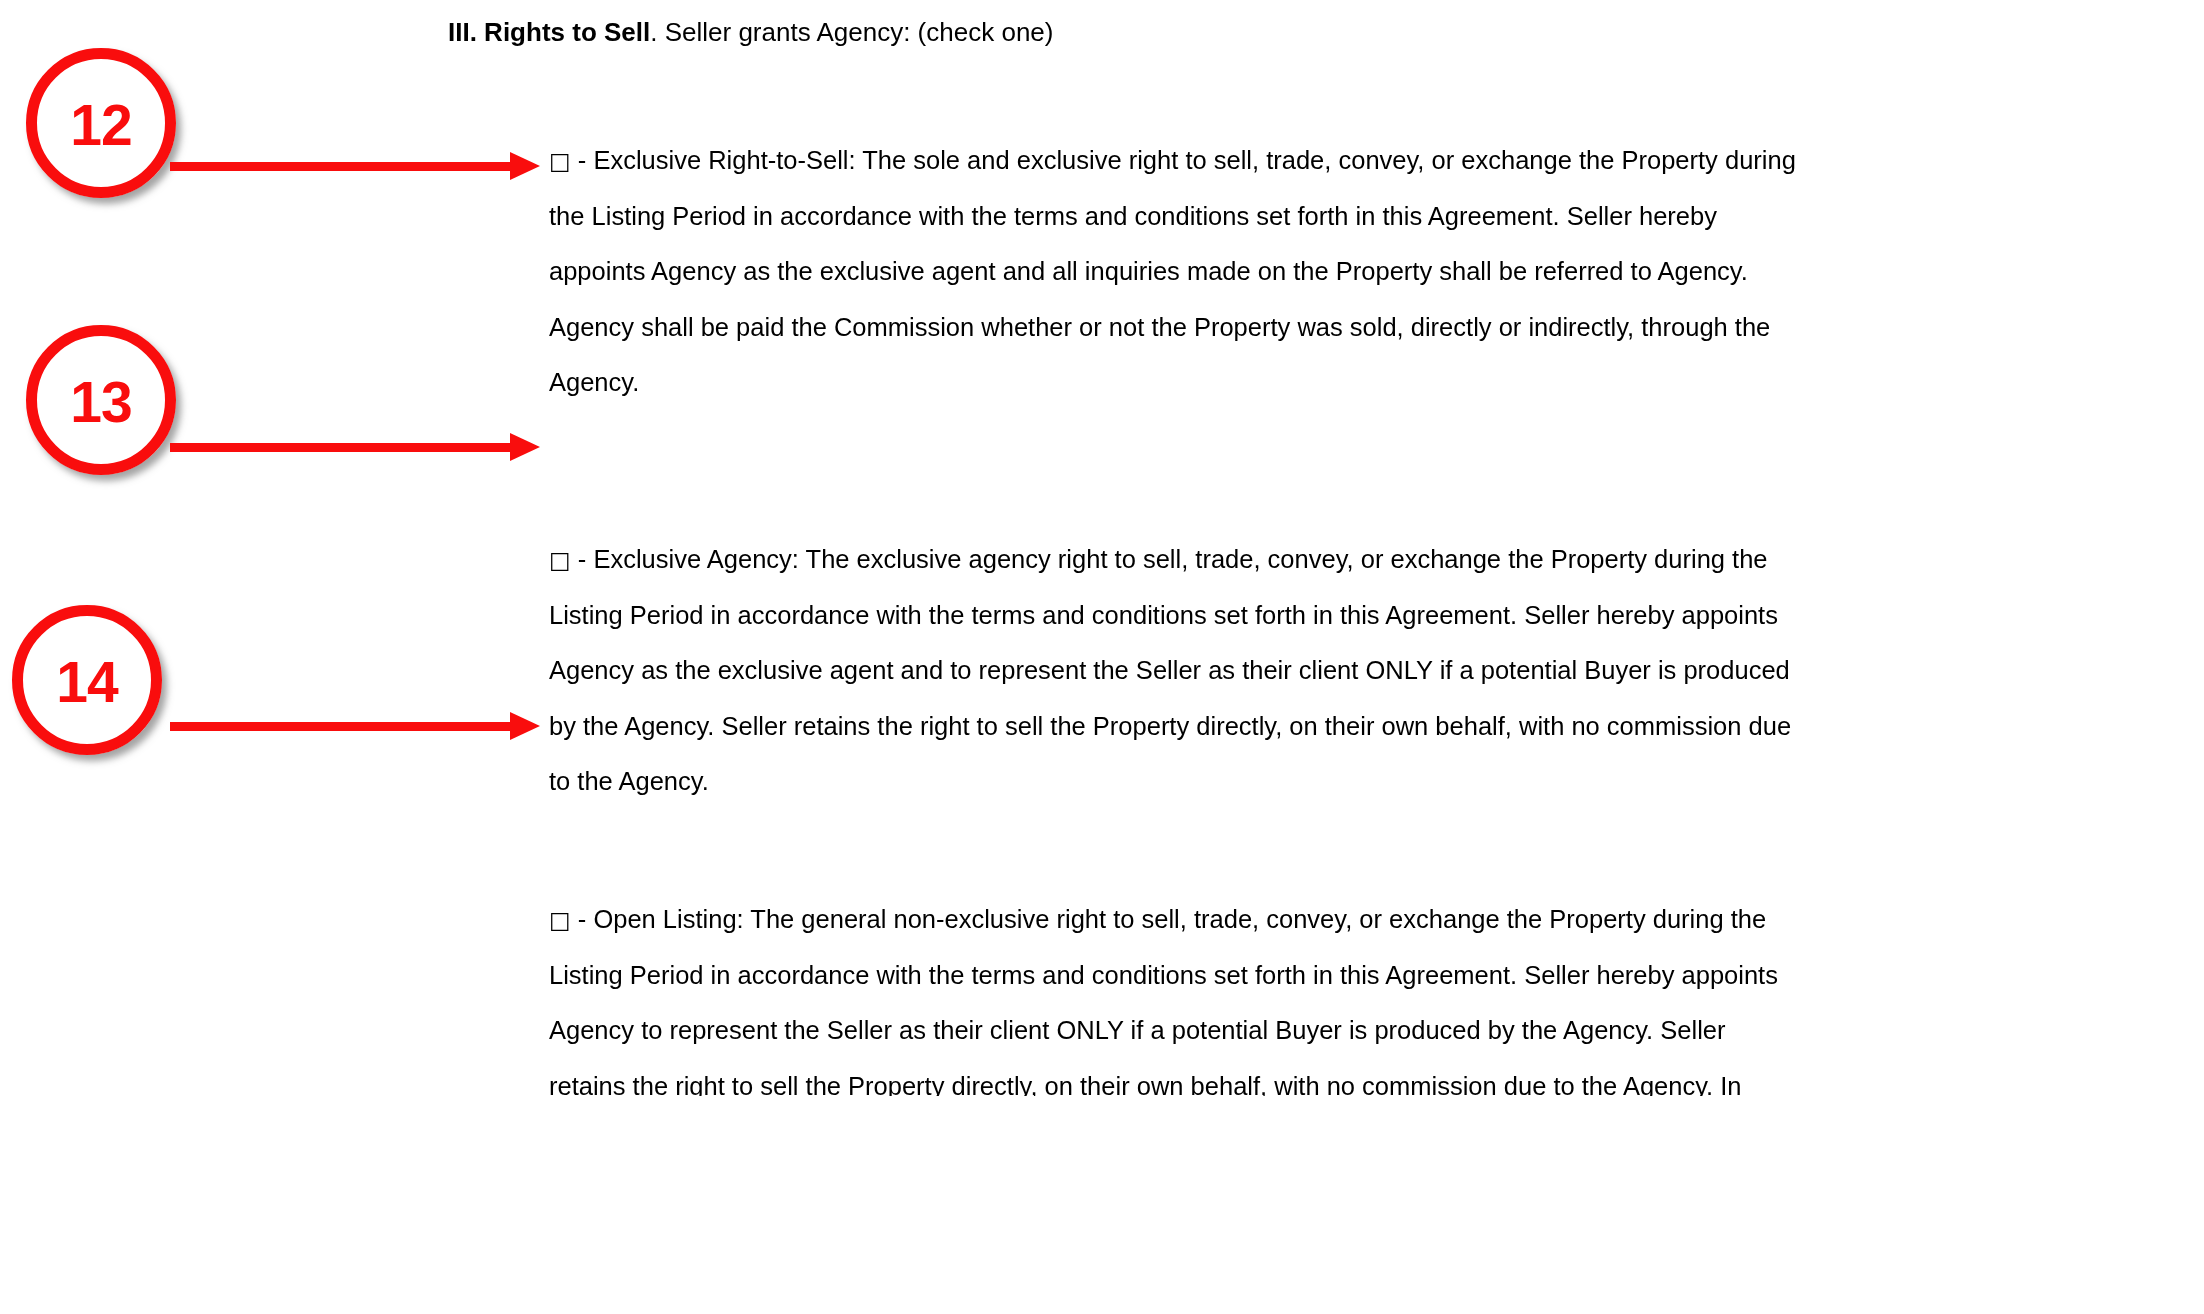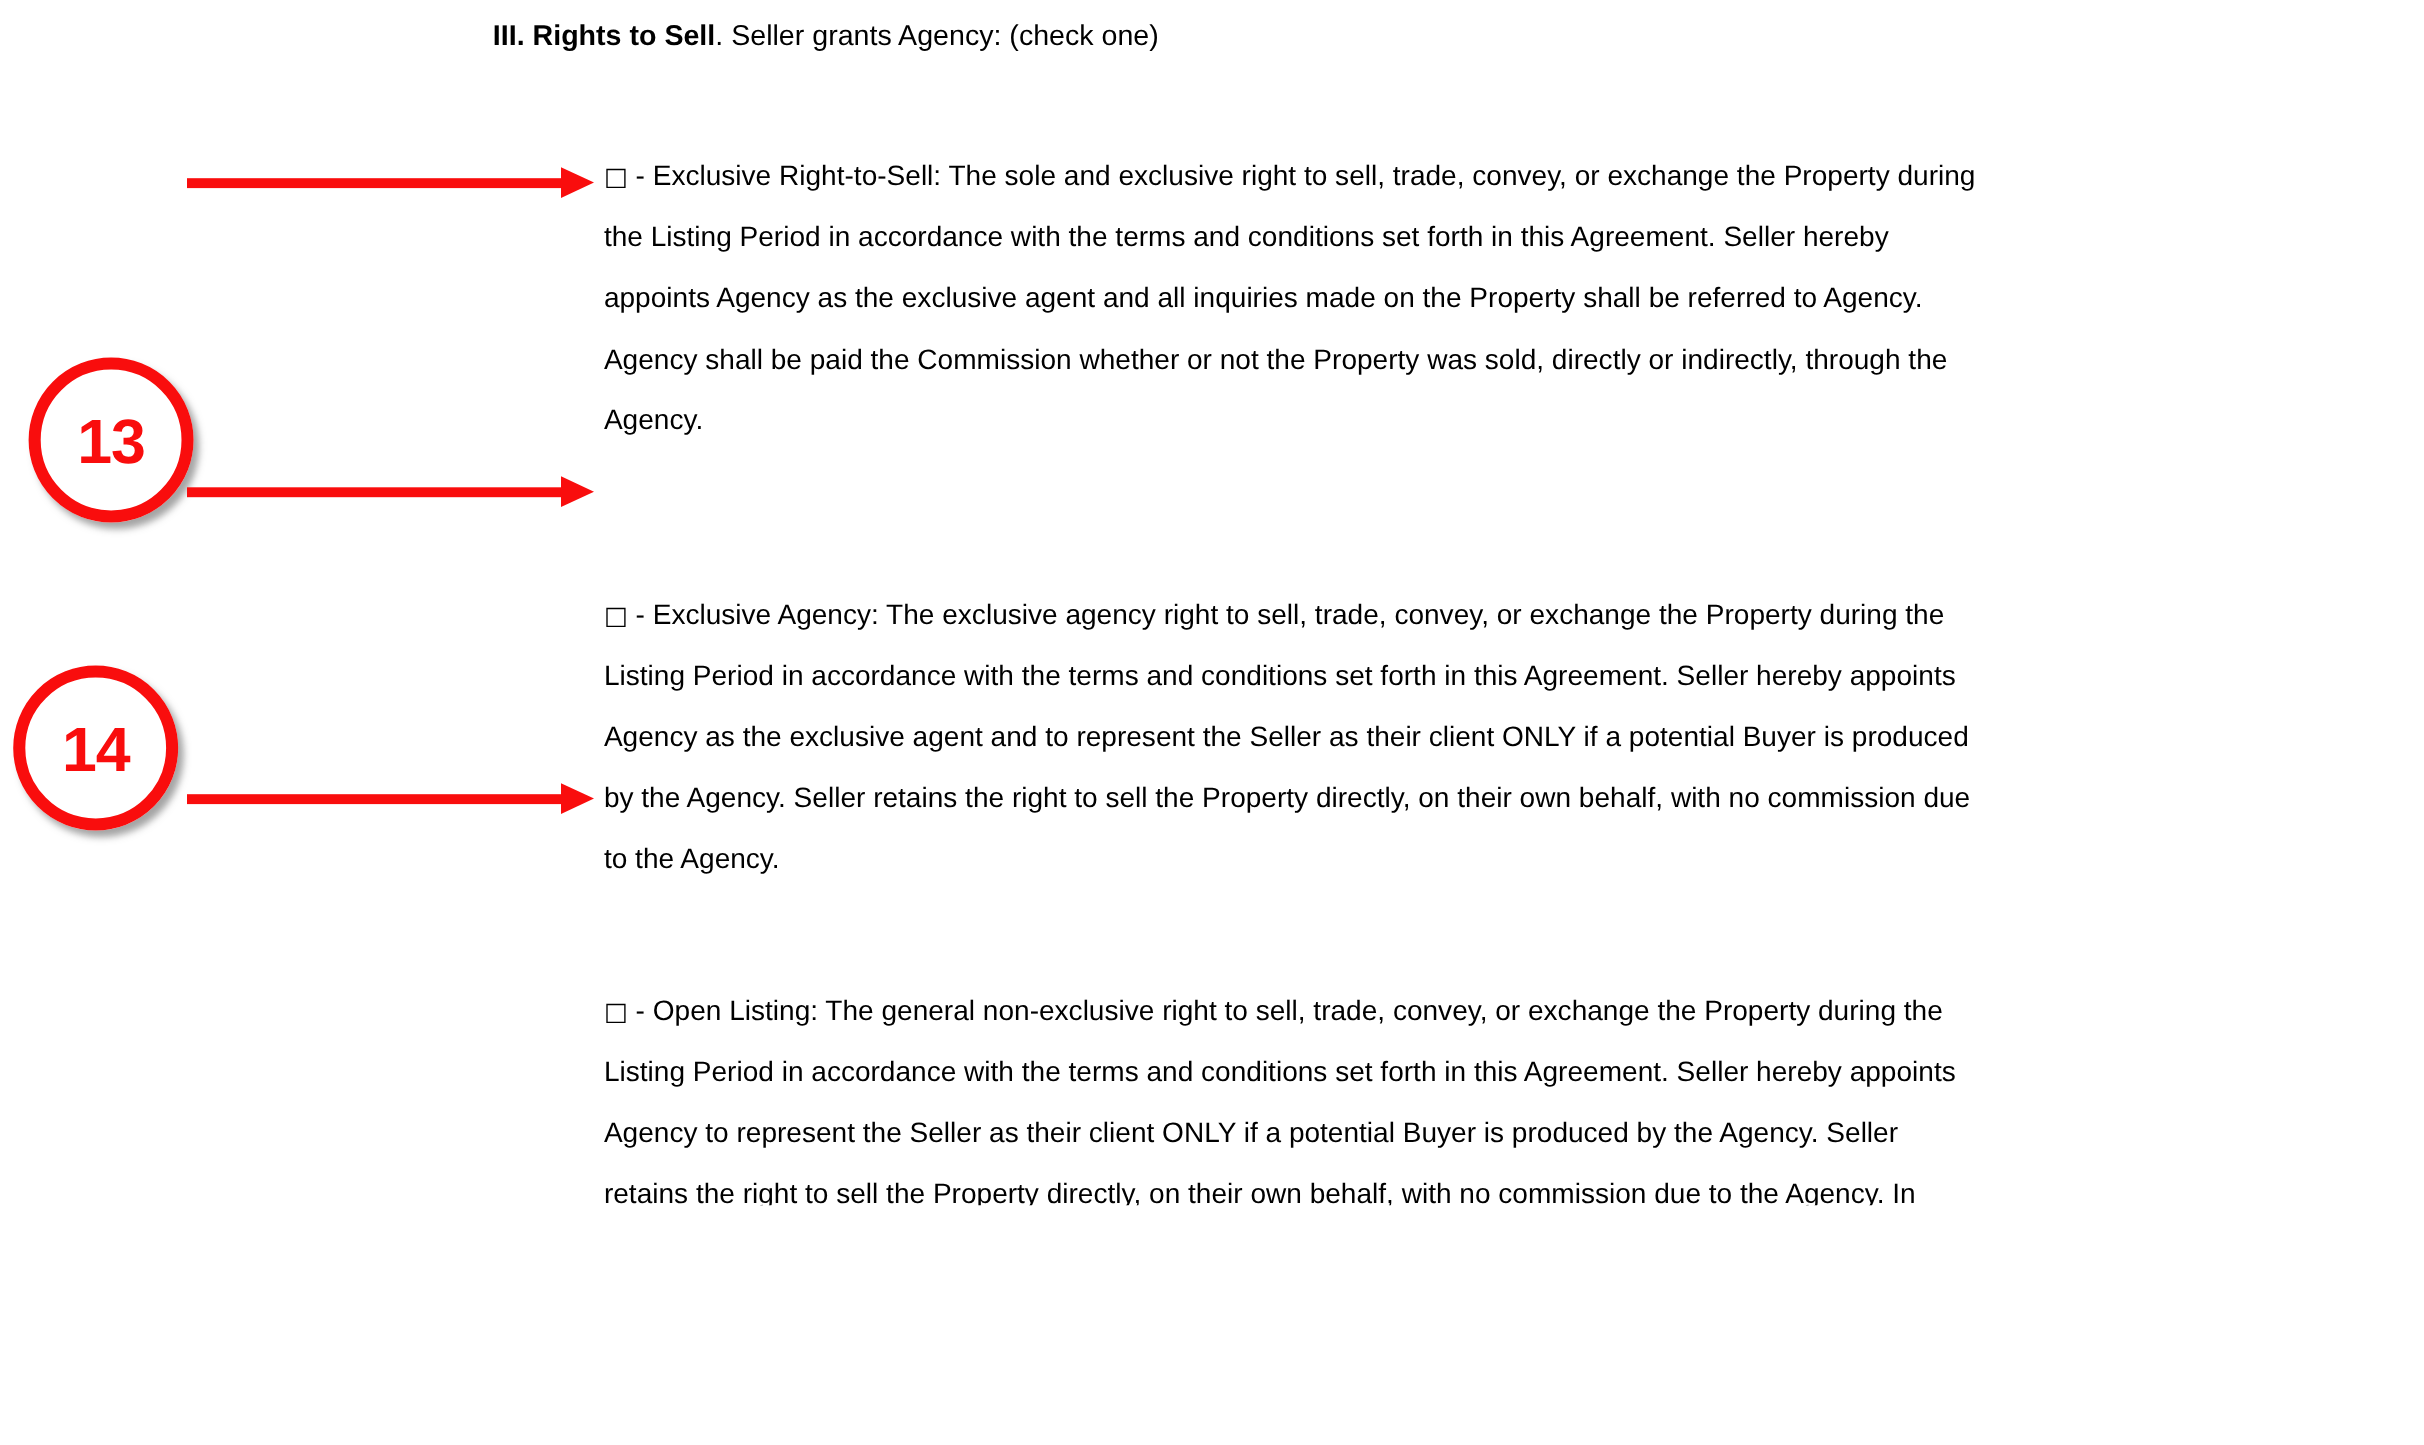--- a/index.html
+++ b/index.html
@@ -122,20 +122,23 @@
   </div>
 
   <div class="clause clause-2">
     <span class="cb">□</span><span> - </span><b>Exclusive Agency</b><span>:</span><span> The exclusive agency right to sell, trade, convey, or exchange the Property during the Listing Period in accordance with the terms and conditions set forth in this Agreement. Seller hereby appoints Agency as the exclusive agent and to represent the Seller as their client ONLY if a potential Buyer is produced by the Agency. Seller retains the right to sell the Property directly, on their own behalf, with no commission due to the Agency.</span>
   </div>
 
   <div class="clause clause-3">
     <span class="cb">□</span><span> - </span><b>Open Listing</b><span>:</span><span> The general non-exclusive right to sell, trade, convey, or exchange the Property during the Listing Period in accordance with the terms and conditions set forth in this Agreement. Seller hereby appoints Agency to represent the Seller as their client ONLY if a potential Buyer is produced by the Agency. Seller retains the right to sell the Property directly, on their own behalf, with no commission due to the Agency. In addition, Seller reserves the right to enter into similar arrangements with other real estate agents.</span>
   </div>
 
+  <div class="anno-circle circle-12">
+    <span class="anno-num">12</span>
+  </div>
   <div class="anno-arrow arrow-12">
     <span class="shaft"></span>
     <span class="head"></span>
   </div>
 
   <div class="anno-circle circle-13">
     <span class="anno-num">13</span>
   </div>
   <div class="anno-arrow arrow-13">
     <span class="shaft"></span>

